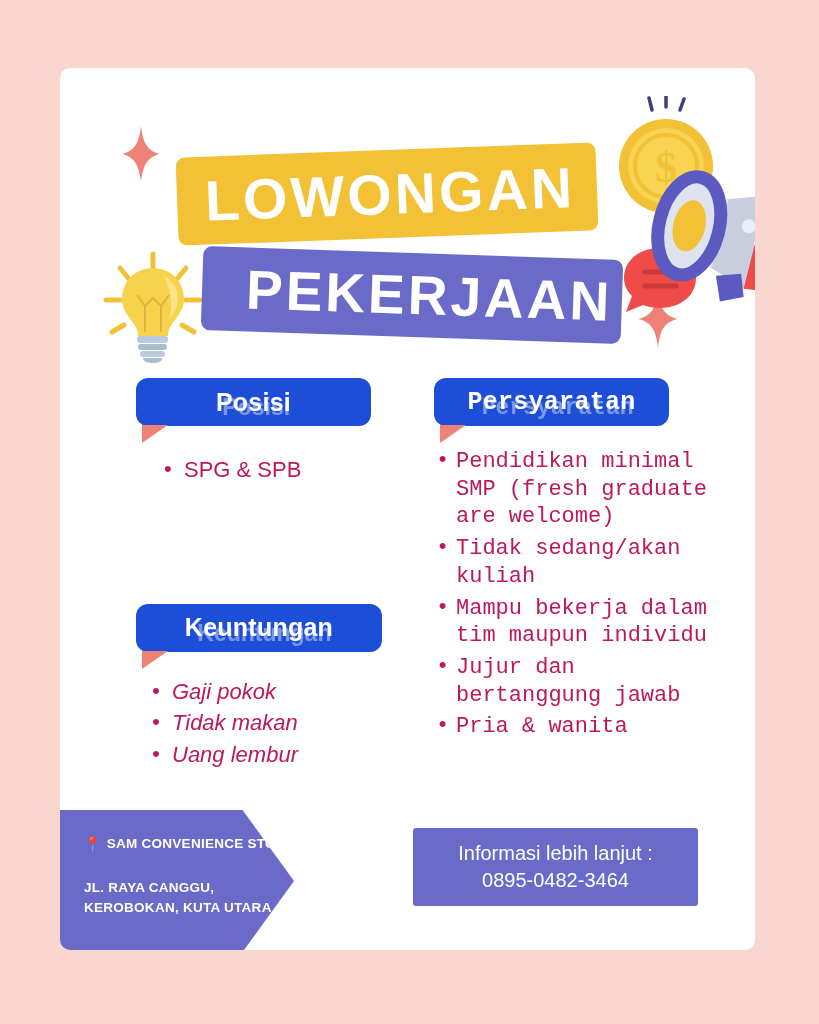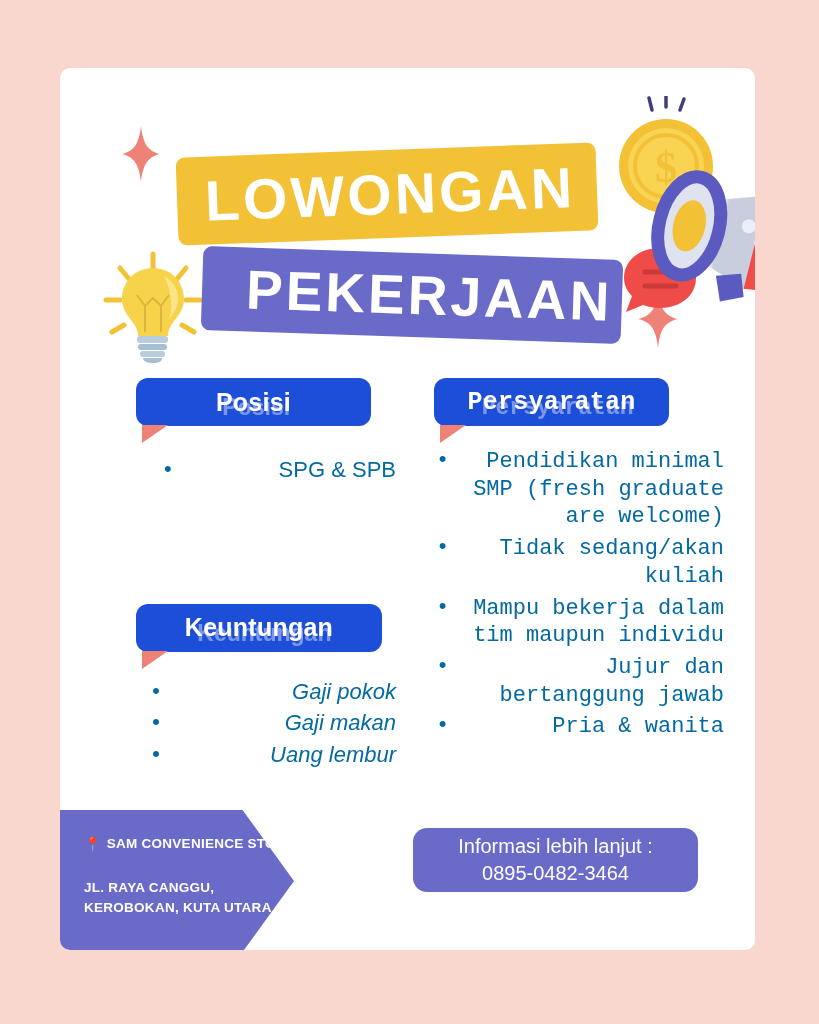--- a/index.html
+++ b/index.html
@@ -182,25 +182,24 @@
 
   
   .bullet-list {
     list-style: none;
     margin-top: 28px;
   }
 
   .bullet-list li {
     position: relative;
     padding-left: 22px;
-    color: #0369a1;
+    color: #be185d;
     font-size: 22px;
     line-height: 1.26;
     margin-bottom: 4px;
-    text-align: right;
   }
 
   .bullet-list li::before {
     content: "•";
     position: absolute;
     left: 2px;
     top: -1px;
     font-size: 22px;
     line-height: 1.26;
   }
@@ -251,23 +250,23 @@
     margin-top: 26px;
     white-space: pre-line;
   }
 
   
   .contact-box {
     position: absolute;
     left: 353px;
     top: 760px;
     width: 285px;
-    height: 64px;
+    height: 78px;
     background: #6a6ac8;
-    border-radius: 14px;
+    border-radius: 3px;
     display: flex;
     flex-direction: column;
     align-items: center;
     justify-content: center;
     z-index: 7;
   }
 
   .contact-line {
     color: #ffffff;
     font-size: 20px;
@@ -376,21 +375,21 @@
           </ul>
         </div>
 
         <div class="block-keuntungan">
           <div class="bubble bubble-keuntungan">
             <span class="bubble-ghost" aria-hidden="true">Keuntungan</span>
             <span class="bubble-text">Keuntungan</span>
           </div>
           <ul class="bullet-list list-keuntungan">
             <li>Gaji pokok</li>
-            <li>Gaji makan</li>
+            <li>Tidak makan</li>
             <li>Uang lembur</li>
           </ul>
         </div>
 
       </div>
 
       <div class="col-right">
 
         <div class="block-persyaratan">
           <div class="bubble bubble-persyaratan">

